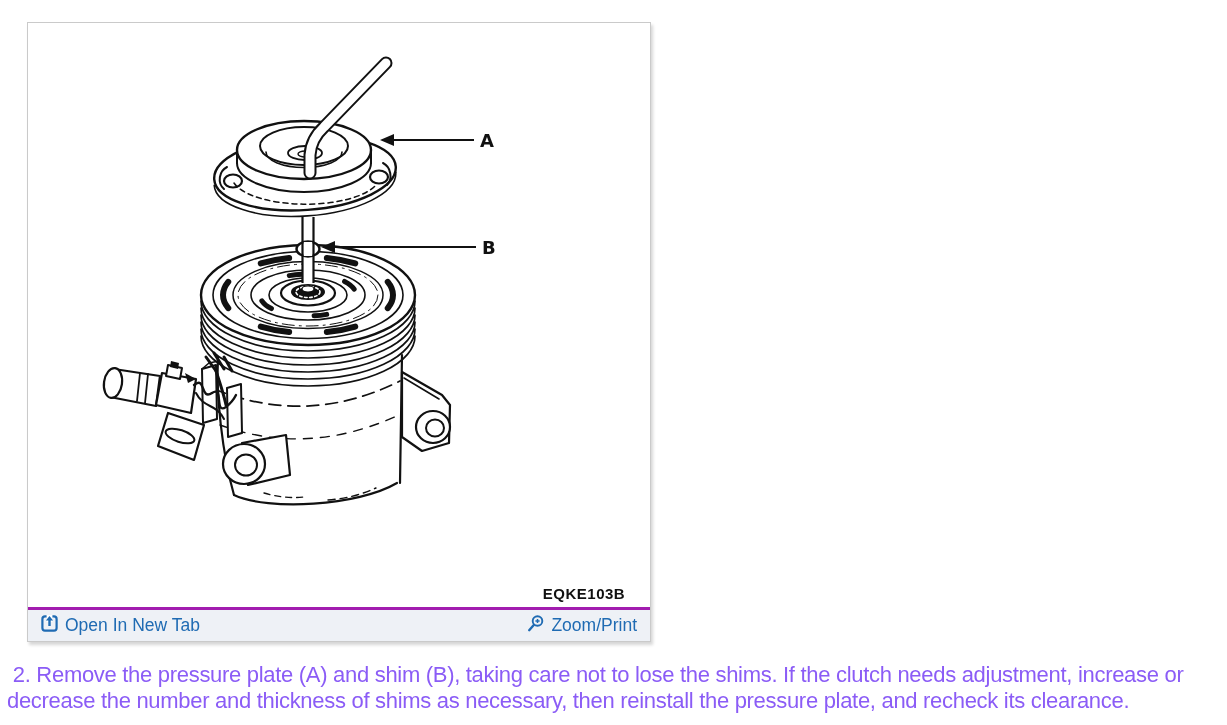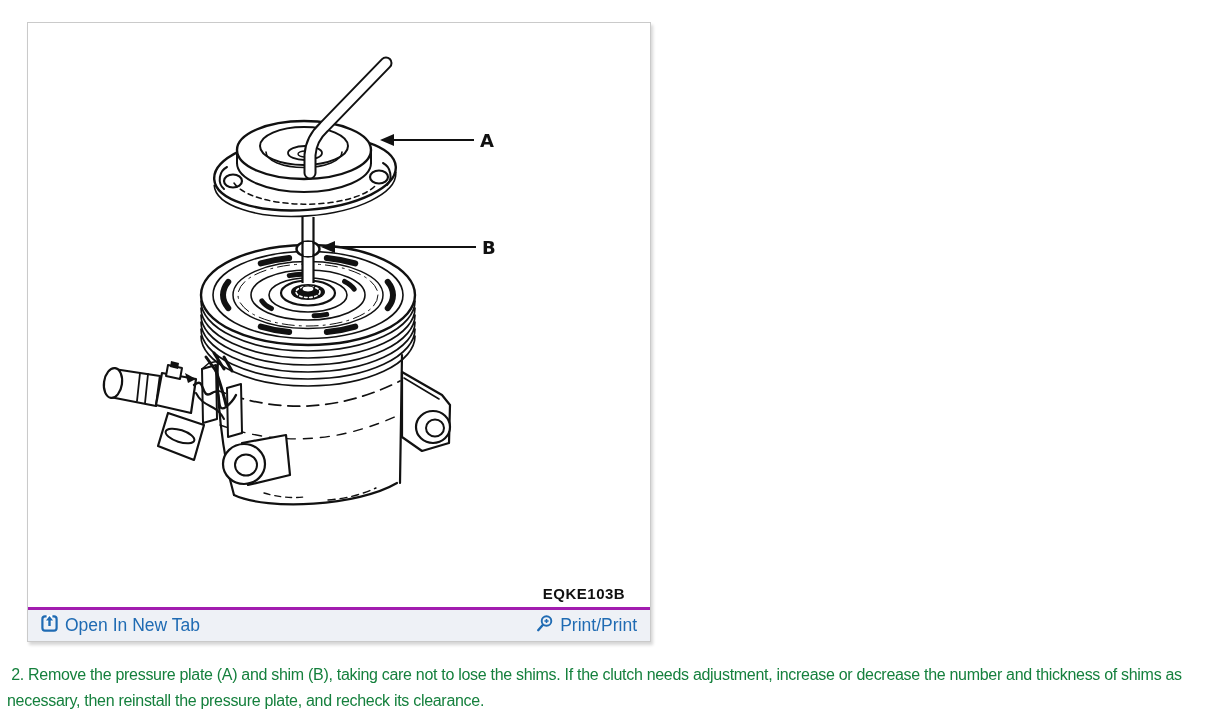--- a/index.html
+++ b/index.html
@@ -22,21 +22,21 @@
   .tool-link{
     display:inline-flex;align-items:center;gap:7px;
     color:#1f6bb3;font-size:17.5px;line-height:1;cursor:pointer;
     text-decoration:none;white-space:nowrap;
   }
   .tool-link .ticon{display:inline-block;flex:0 0 auto;}
 
   .step-text{
     position:absolute;left:0;top:662px;width:1227px;box-sizing:border-box;
     padding:0 8px 0 7px;
-    font-size:16px;line-height:26px;color:#15803d;
+    font-size:22px;line-height:26px;color:#8b5cf6;
     letter-spacing:-0.3px;white-space:pre-wrap;
   }
 
   .ink{stroke:#111;fill:none;}
 </style>
 </head>
 <body>
 
 <div class="figure-box">
   <div class="figure-image">
@@ -170,18 +170,18 @@
       <span>Open In New Tab</span>
     </a>
     <a class="tool-link">
       <span class="ticon">
         <svg width="17" height="17" viewBox="0 0 17 17">
           <circle cx="10.5" cy="6" r="4.8" fill="none" stroke="#1f6bb3" stroke-width="1.9"></circle>
           <path d="M 10.5 3.9 V 8.1 M 8.4 6 H 12.6" stroke="#1f6bb3" stroke-width="1.5"></path>
           <path d="M 7 9.8 L 2.2 15.2" stroke="#1f6bb3" stroke-width="2.4" stroke-linecap="round"></path>
         </svg>
       </span>
-      <span>Print/Print</span>
+      <span>Zoom/Print</span>
     </a>
   </div>
 </div>
 
 <div class="step-text"> 2. Remove the pressure plate (A) and shim (B), taking care not to lose the shims. If the clutch needs adjustment, increase or decrease the number and thickness of shims as necessary, then reinstall the pressure plate, and recheck its clearance.</div>
 
 </body></html>

